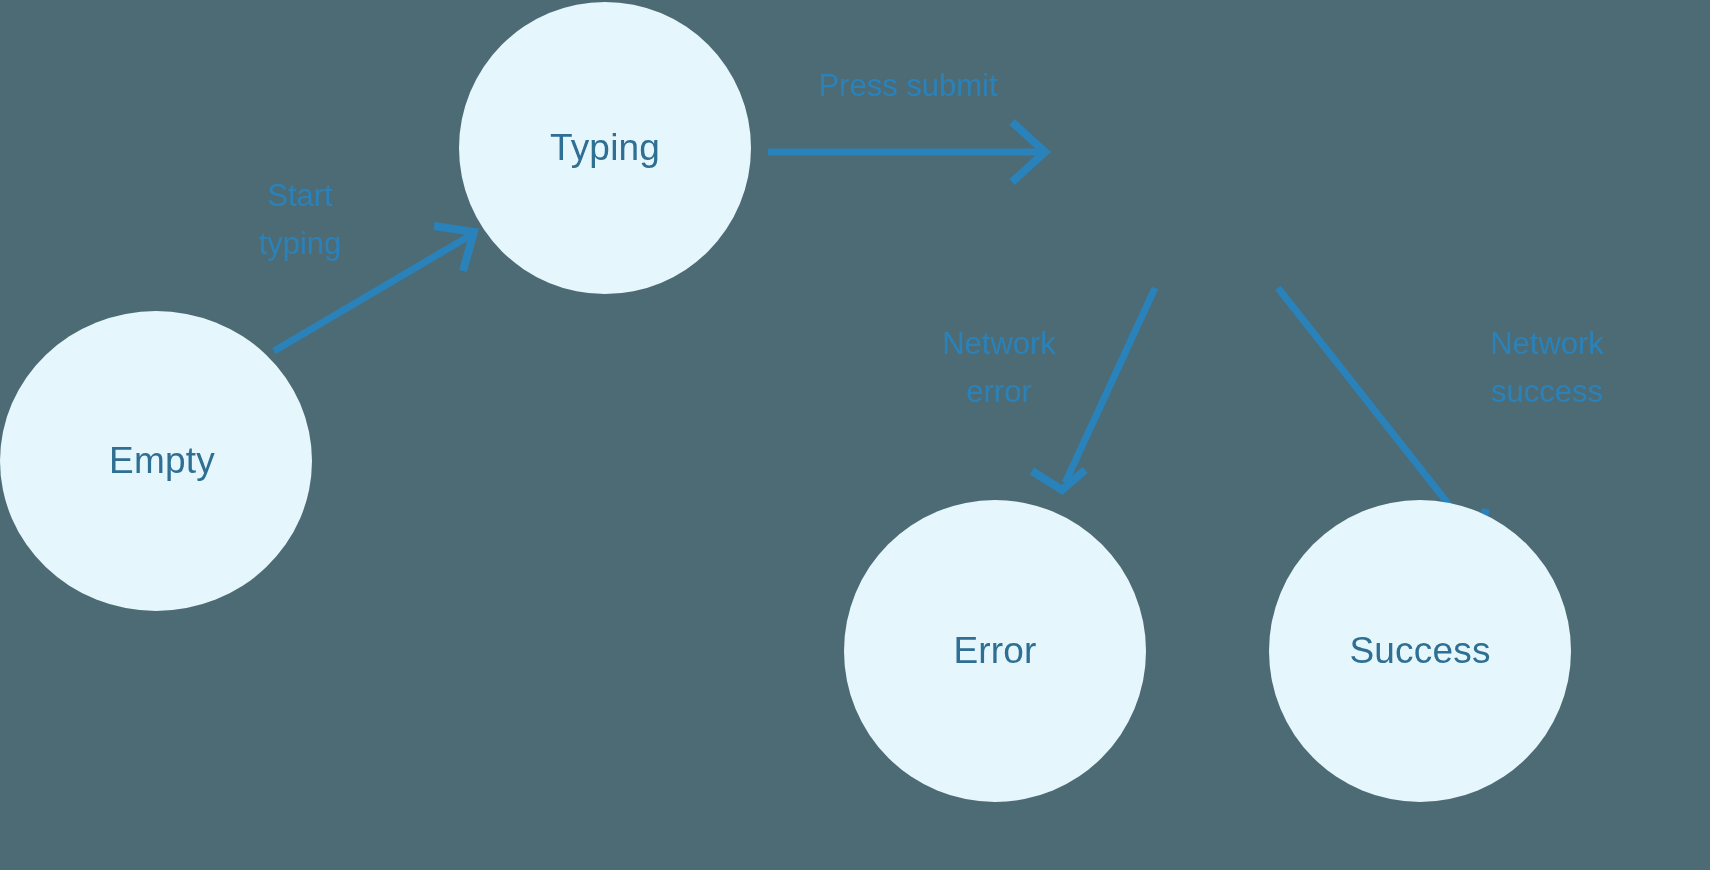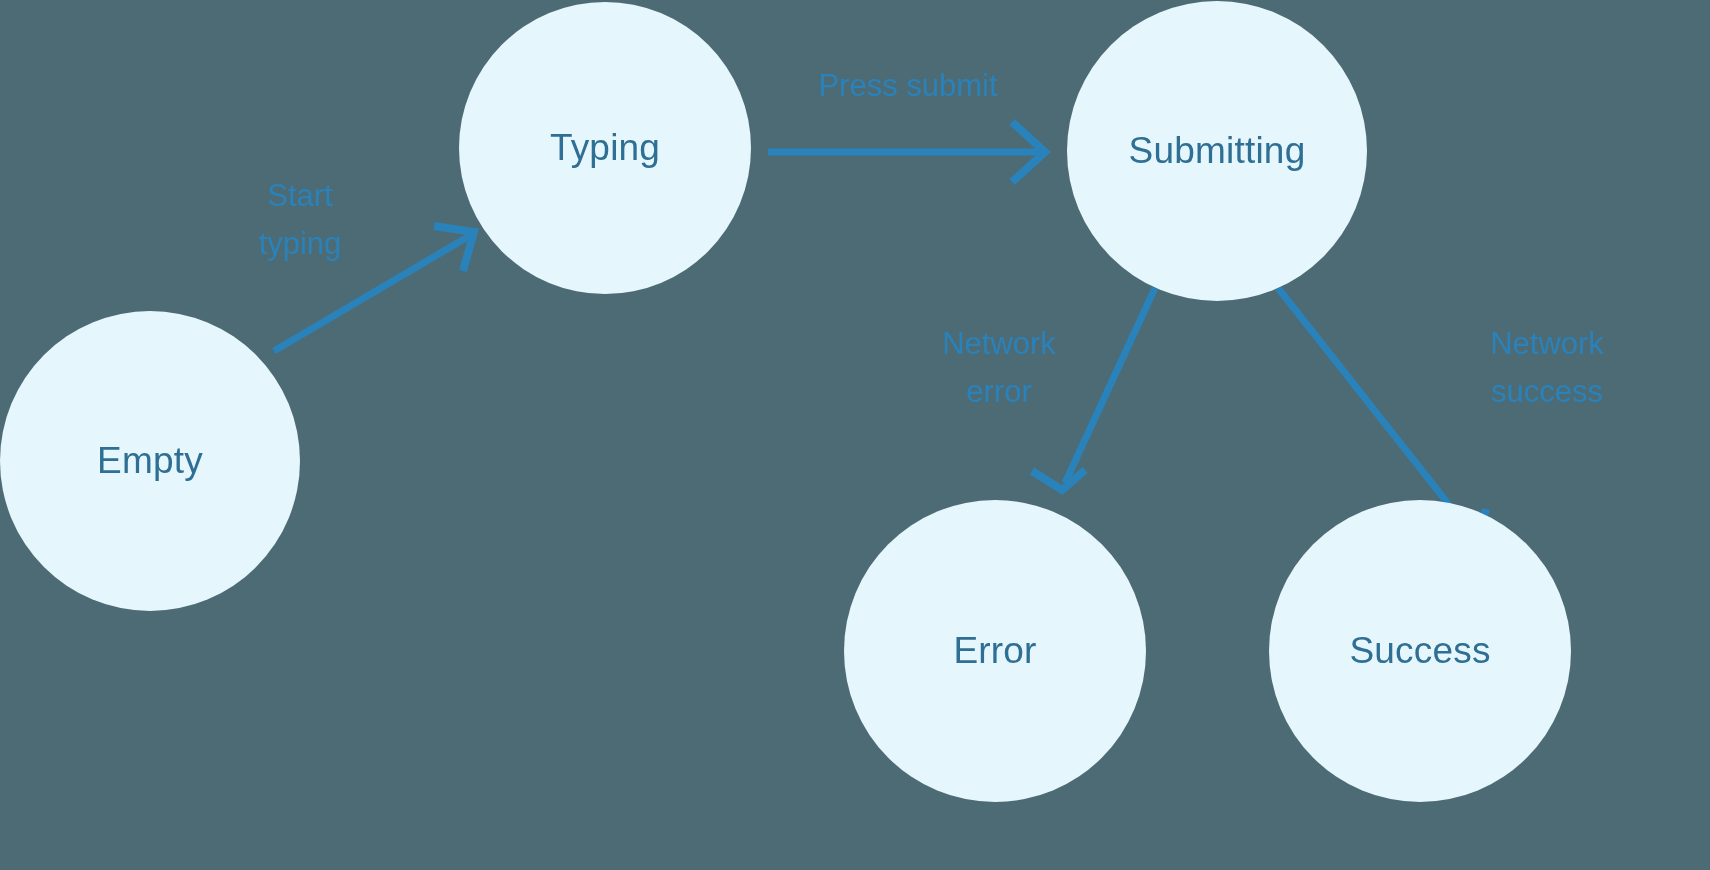--- a/index.html
+++ b/index.html
@@ -76,31 +76,28 @@
         <polyline points="1032,471 1062,490 1085,470" stroke-width="8"></polyline>
       </g>
 
       <g>
         <line x1="1278" y1="288" x2="1472" y2="534"></line>
         <polyline points="1445,530 1477,542 1486,509" stroke-width="8"></polyline>
       </g>
     </g>
   </svg>
 
-  <div class="node" style="left:0px; top:311px; width:300px; height:300px;">
+  <div class="node" style="left:0px; top:311px; width:300px; height:300px;padding-left:12px;">
     <span class="node-label">Empty</span>
   </div>
 
   <div class="node" style="left:459px; top:2px; width:292px; height:292px;">
     <span class="node-label">Typing</span>
   </div>
 
-  <div class="node" style="left:1067px; top:1px; width:300px; height:300px;">
-    <span class="node-label">Submitting</span>
-  </div>
 
   <div class="node" style="left:844px; top:500px; width:302px; height:302px;">
     <span class="node-label">Error</span>
   </div>
 
   <div class="node" style="left:1269px; top:500px; width:302px; height:302px;">
     <span class="node-label">Success</span>
   </div>
 
   <div class="edge-label" style="left:788px; top:62px; width:240px;">Press submit</div>

